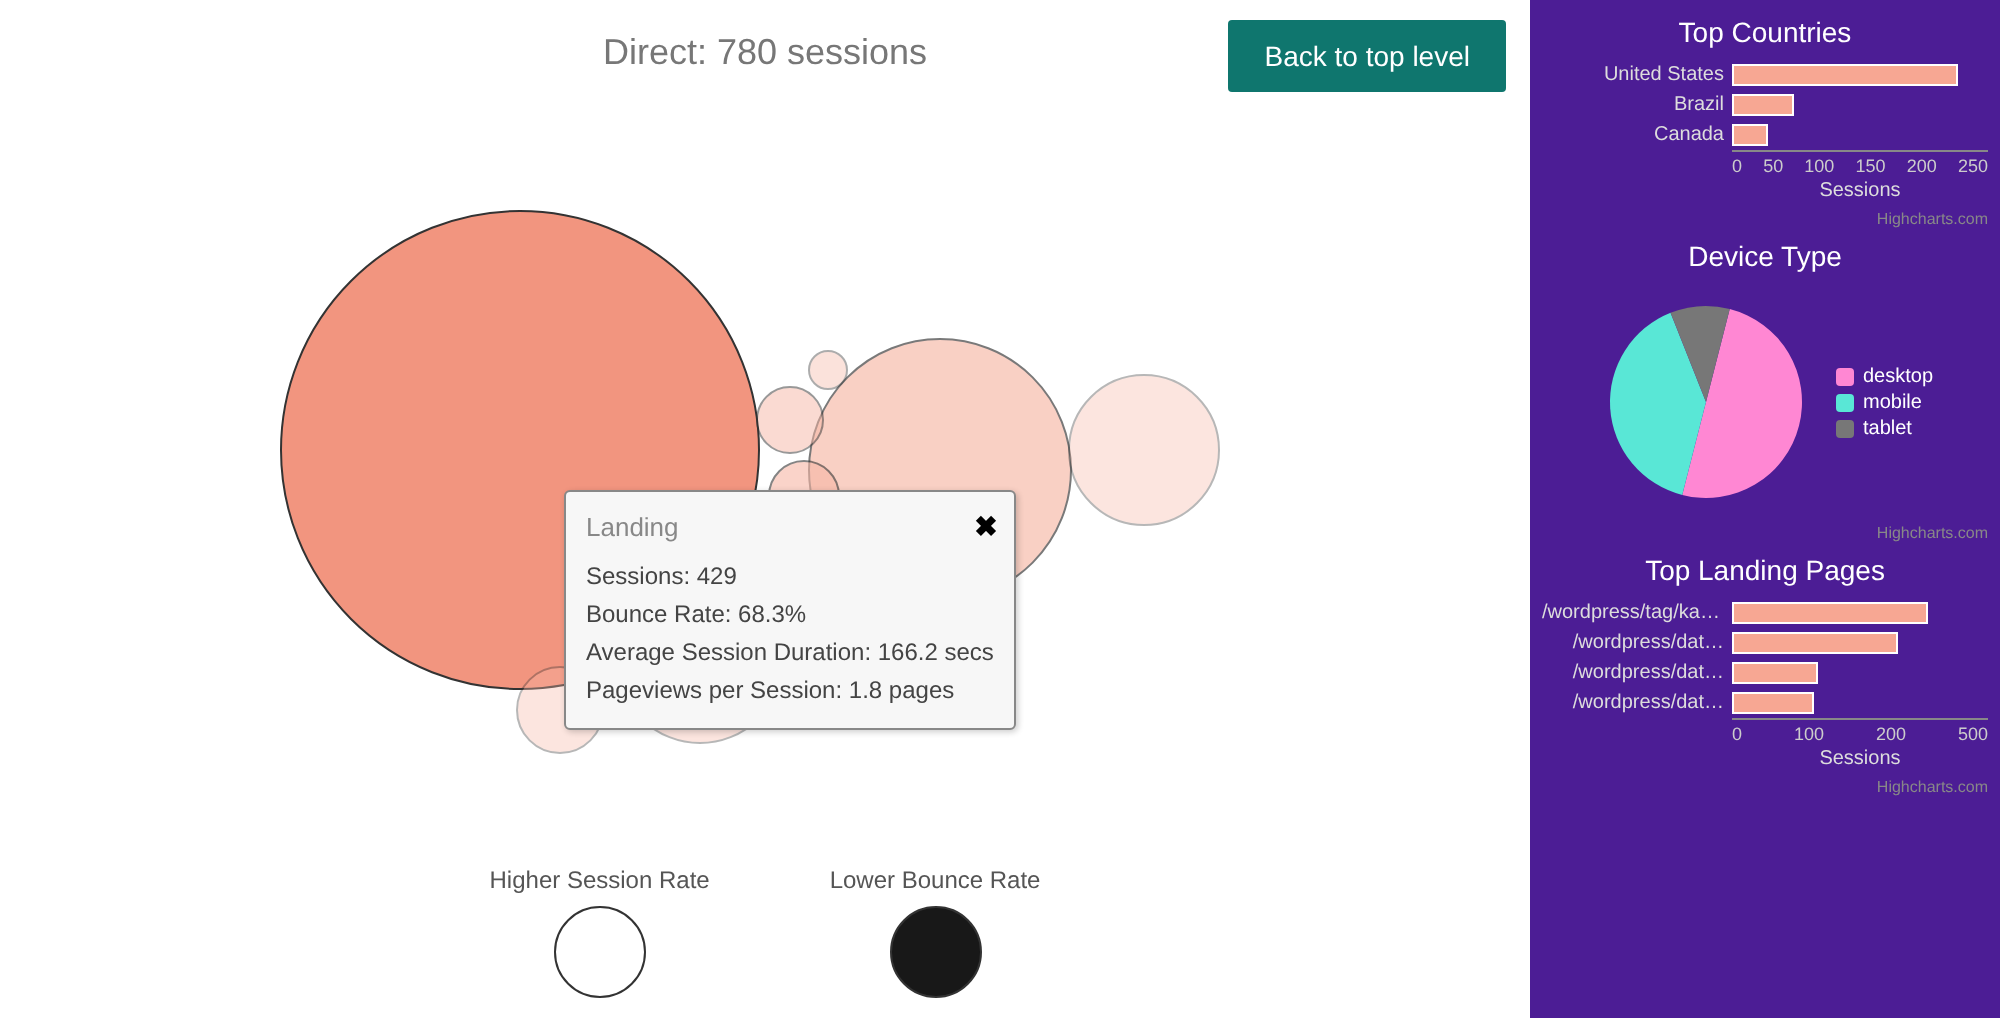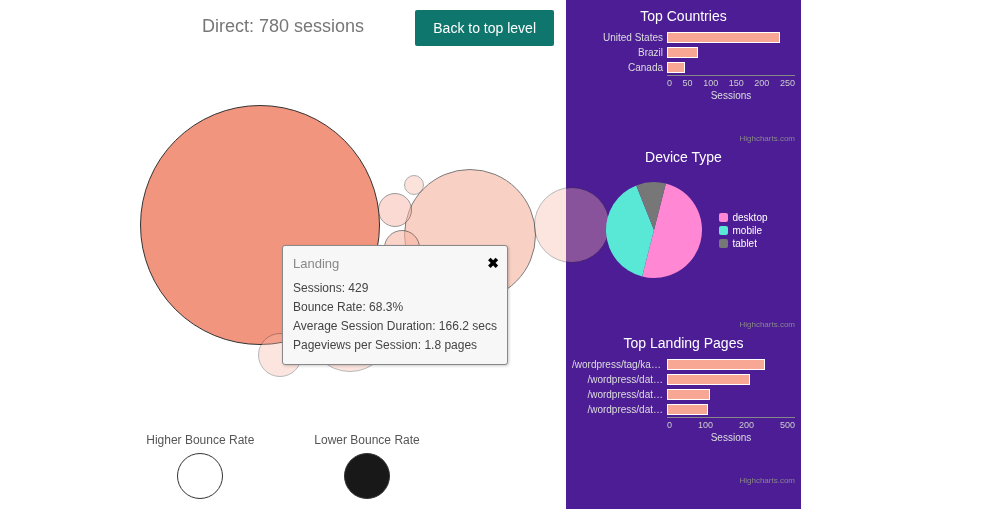--- a/index.html
+++ b/index.html
@@ -1,17 +1,17 @@
 <!DOCTYPE html>
 <html><head>
 <meta charset="utf-8">
 <style>
   * { box-sizing: border-box; margin: 0; padding: 0; }
   html, body { width: 1000px; height: 509px; font-family: "Lucida Grande","Lucida Sans Unicode",Arial,Helvetica,sans-serif; overflow: hidden; background:#fff; }
-  .app { display:flex; width:801px; height:509px; }
+  .app { display:flex; width:1000px; height:509px; }
   .main { flex:1; position:relative; background:#fff; }
   .sidebar { width:235px; background:#4c1d95; color:#fff; display:flex; flex-direction:column; padding:4px 0 0 0; }
   .main-title { position:absolute; top:16px; left:0; right:0; text-align:center; color:#777; font-size:18px; font-weight:400; }
   .back-btn { position:absolute; top:10px; right:12px; background:#0f766e; color:#fff; border:none; padding:10px 18px; font-size:14px; border-radius:2px; cursor:pointer; }
   .bubble-stage { position:absolute; top:50px; left:0; right:0; bottom:85px; }
   .bubble { position:absolute; border-radius:50%; border:1px solid #333; }
   .tooltip { position:absolute; background:#f7f7f7; border:1px solid #888; border-radius:3px; padding:8px 10px; font-size:12px; color:#444; min-width:200px; box-shadow:1px 1px 3px rgba(0,0,0,.2); line-height:1.6; }
   .tooltip .close { position:absolute; top:6px; right:8px; font-weight:bold; font-size:14px; cursor:pointer; color:#000; }
   .tooltip h4 { font-size:13px; font-weight:400; color:#888; margin-bottom:4px; }
   .legend { position:absolute; bottom:10px; left:0; right:0; display:flex; justify-content:center; gap:60px; }
@@ -21,21 +21,21 @@
   .panel { padding:2px 6px 4px 6px; }
   .panel-title { text-align:center; font-size:14px; font-weight:400; margin:2px 0 6px 0; color:#fff; }
   .barlist { font-size:10px; }
   .barrow { display:flex; align-items:center; height:15px; }
   .barlabel { width:95px; text-align:right; padding-right:4px; color:#ddd; white-space:nowrap; overflow:hidden; text-overflow:ellipsis; }
   .bartrack { flex:1; position:relative; height:11px; }
   .barfill { position:absolute; left:0; top:0; bottom:0; background:#f7a793; border:1px solid #fff; }
   .axis { display:flex; margin-left:95px; font-size:9px; color:#ccc; justify-content:space-between; padding-top:2px; border-top:1px solid #888; position:relative; }
   .axis span { text-align:center; }
   .axis-title { text-align:center; font-size:10px; color:#ddd; margin-top:2px; margin-left:95px; }
-  .credit { text-align:right; font-size:8px; color:#888; padding:0 6px 2px 0;margin-top:29px; }
+  .credit { text-align:right; font-size:8px; color:#888; padding:0 6px 2px 0; }
   .pie-wrap { display:flex; align-items:center; justify-content:center; gap:10px; padding:4px 0 2px 0; }
   .pie { width:110px; height:110px; position:relative; }
   .pie svg { width:110px; height:110px; }
   .pie-legend { font-size:10px; line-height:1.3; }
   .pie-legend-row { display:flex; align-items:center; gap:4px; }
   .swatch { width:9px; height:9px; border-radius:2px; display:inline-block; }
 </style>
 </head>
 <body>
 
@@ -61,21 +61,21 @@
       <span class="close">✖</span>
       <h4>Landing</h4>
       <div>Sessions: 429</div>
       <div>Bounce Rate: 68.3%</div>
       <div>Average Session Duration: 166.2 secs</div>
       <div>Pageviews per Session: 1.8 pages</div>
     </div>
 
     <div class="legend">
       <div class="legend-item">
-        <div>Higher Bounce Rate</div>
+        <div>Higher Session Rate</div>
         <div class="legend-circle" style="background:#fff"></div>
       </div>
       <div class="legend-item">
         <div>Lower Bounce Rate</div>
         <div class="legend-circle" style="background:#181818"></div>
       </div>
     </div>
   </div>
 
   <div class="sidebar">

